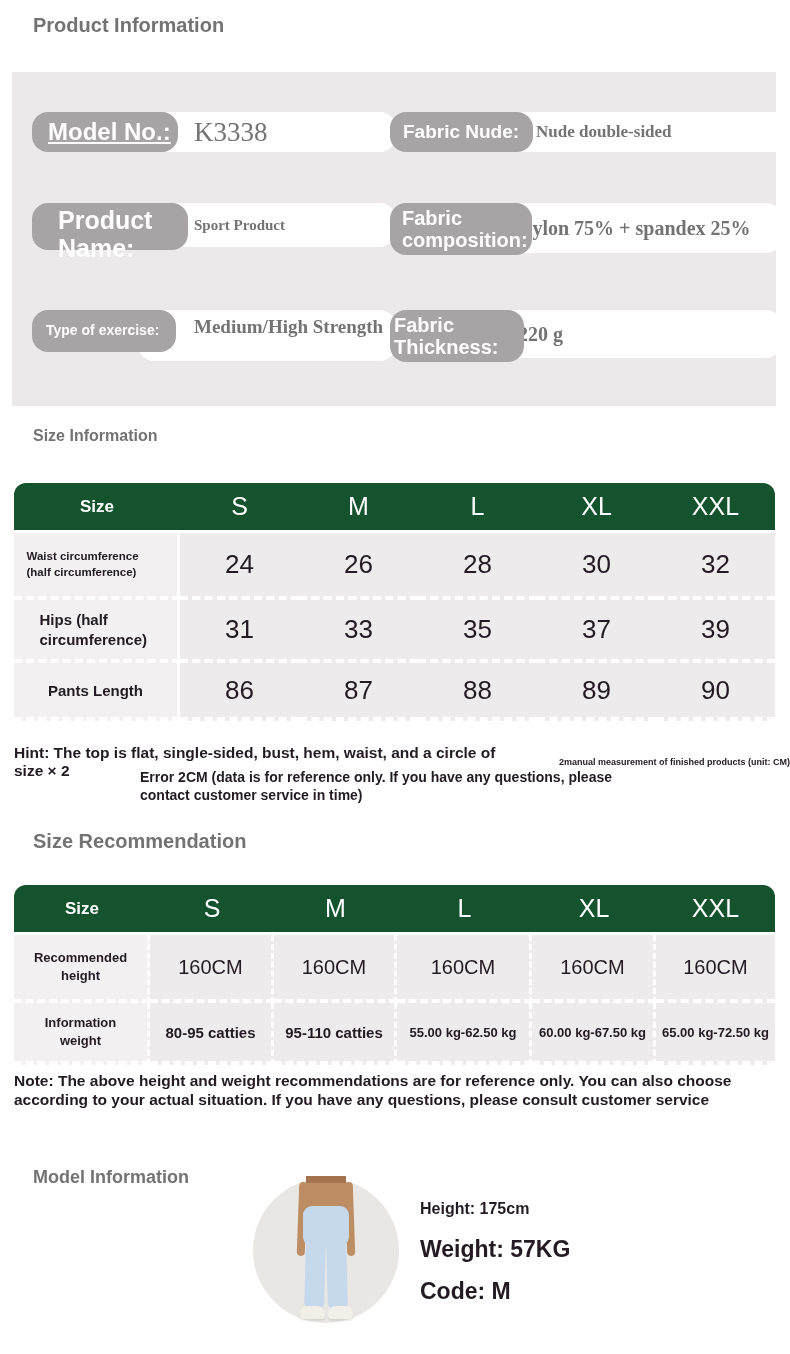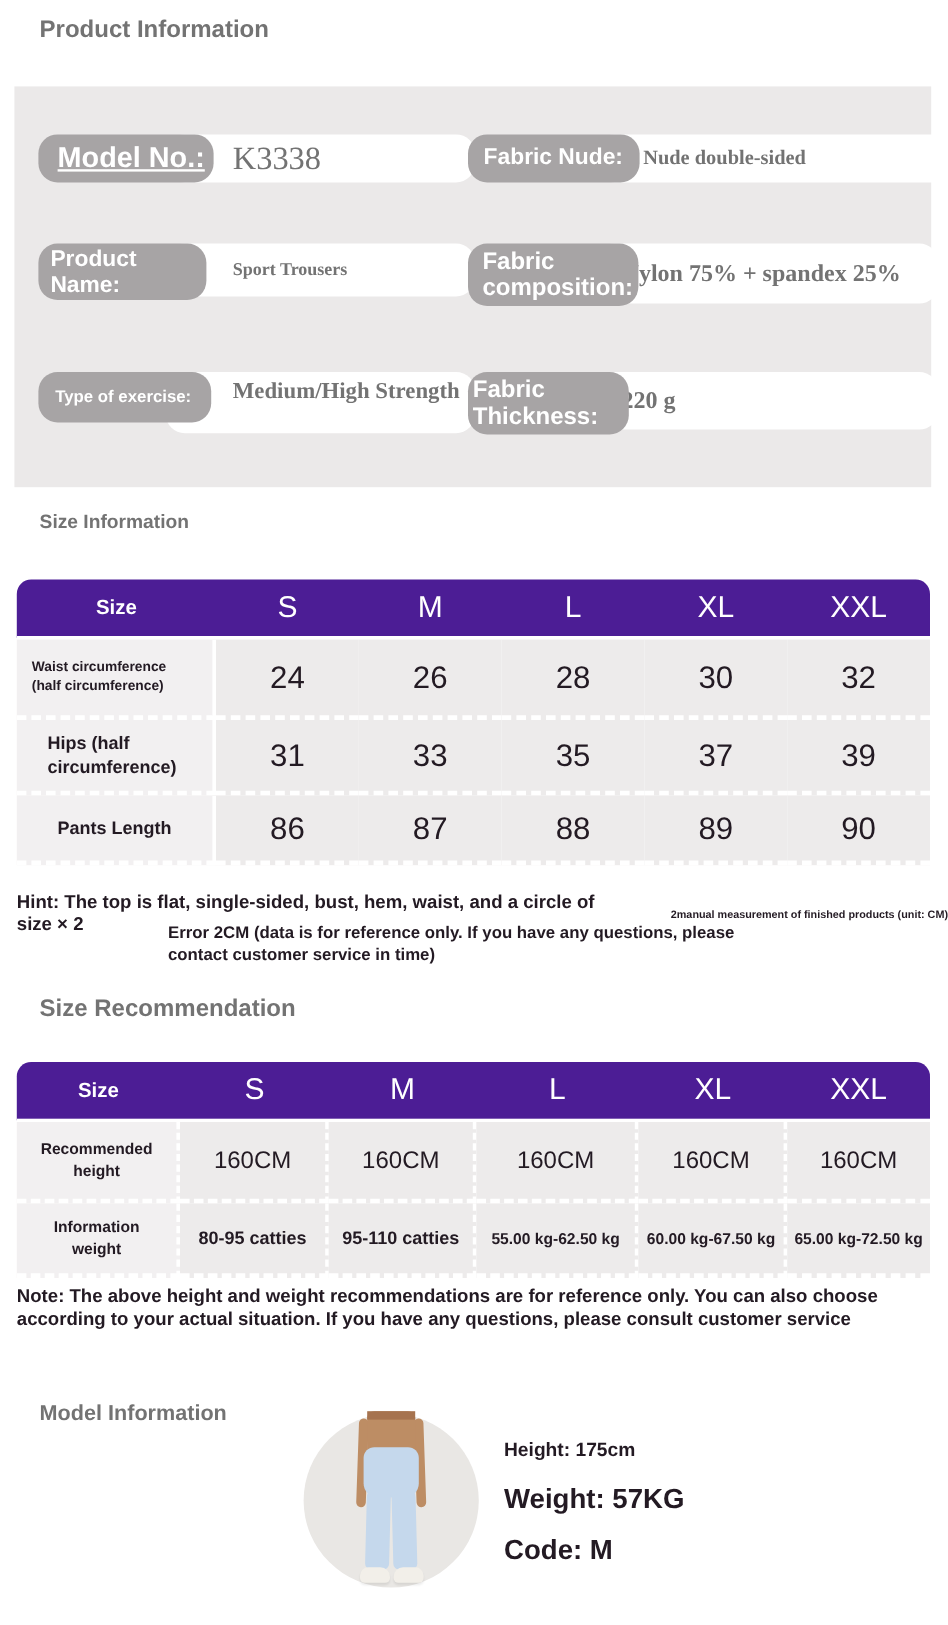--- a/index.html
+++ b/index.html
@@ -20,38 +20,38 @@
     border-radius:16px; display:flex; align-items:center; z-index:2; line-height:1.12;
   }
   .vbox {
     position:absolute; background:#fff; border-radius:16px; display:flex; align-items:center;
     color:#737373; z-index:1;font-family:Liberation Serif, serif;
   }
   .f1-pill { left:20px;  top:40px;  width:130px; height:40px; padding-left:16px; font-size:24px;text-decoration:underline; }
   .f1-box  { left:126px; top:40px;  width:202px; height:40px; padding-left:56px; font-size:27px; font-weight:400; }
   .f2-pill { left:378px; top:40px;  width:130px; height:40px; padding-left:13px; font-size:19px; }
   .f2-box  { left:484px; top:40px;  width:264px; height:40px; padding-left:40px; font-size:17px; font-weight:700; }
-  .f3-pill { left:20px;  top:131px; width:130px; height:44px; padding-left:10px; font-size:19px; align-items:flex-start; padding-top:3px; }
+  .f3-pill { left:20px;  top:131px; width:130px; height:44px; padding-left:26px; font-size:25px; align-items:flex-start; padding-top:3px; }
   .f3-box  { left:126px; top:131px; width:202px; height:44px; padding-left:56px; font-size:15px; font-weight:700; }
   .f4-pill { left:378px; top:131px; width:130px; height:52px; padding-left:12px; font-size:20px; }
   .f4-box  { left:484px; top:131px; width:264px; height:50px; padding-left:22px; font-size:20px; font-weight:700; }
   .f5-pill { left:20px;  top:238px; width:130px; height:42px; padding-left:14px; font-size:14px; }
   .f5-box  { left:126px; top:238px; width:202px; height:46px; padding-left:56px; font-size:19px; font-weight:700;
              align-items:flex-start; padding-top:5px; line-height:1.3; }
   .f6-pill { left:378px; top:238px; width:130px; height:52px; padding-left:4px; font-size:20px; }
   .f6-box  { left:484px; top:238px; width:264px; height:48px; padding-left:22px; font-size:20px; font-weight:700; }
 
   
   .tbl { position:absolute; left:14px; width:761px; }
   .t1  { top:483px; }
   .t2  { top:885px; }
   .grid { display:grid; }
   .cols1 { grid-template-columns:166px 119px 119px 119px 119px 119px; }
   .cols2 { grid-template-columns:136px 124px 123px 135px 124px 119px; }
-  .thead { height:47px; background:#4c1d95; border-radius:12px 12px 0 0; border-bottom:3px solid #fff; }
+  .thead { height:47px; background:#14532d; border-radius:12px 12px 0 0; border-bottom:3px solid #fff; }
   .th { display:flex; align-items:center; justify-content:center; color:#fff; font-size:25px; font-weight:400; }
   .th-first { font-size:17px; font-weight:700; }
   .cell { display:flex; align-items:center; justify-content:center; box-sizing:border-box; border-bottom:4px dashed #fff; }
   .lbl  { background:#f2f0f1; font-weight:700; }
   .val  { background:#edebeb; font-size:26px; font-weight:400; }
   .t1 .lbl { border-right:3px solid #fff; }
   .t2 .cell { border-right:3px dashed #fff; }
   .t2 .cell:last-child { border-right:none; }
   .r-waist { height:67px; } .r-hips { height:63px; } .r-pants { height:58px; }
   .r-height { height:68px; } .r-weight { height:62px; }
@@ -96,21 +96,21 @@
   <h2 class="h-product">Product Information</h2>
 
   <div class="info-panel">
     <div class="pill f1-pill">Model No.:</div>
     <div class="vbox f1-box">K3338</div>
 
     <div class="pill f2-pill">Fabric Nude:</div>
     <div class="vbox f2-box">Nude double-sided</div>
 
     <div class="pill f3-pill">Product Name:</div>
-    <div class="vbox f3-box">Sport Trousers</div>
+    <div class="vbox f3-box">Sport Product</div>
 
     <div class="pill f4-pill">Fabric composition:</div>
     <div class="vbox f4-box">Nylon 75% + spandex 25%</div>
 
     <div class="pill f5-pill">Type of exercise:</div>
     <div class="vbox f5-box">Medium/High Strength</div>
 
     <div class="pill f6-pill">Fabric Thickness:</div>
     <div class="vbox f6-box">220 g</div>
   </div>

